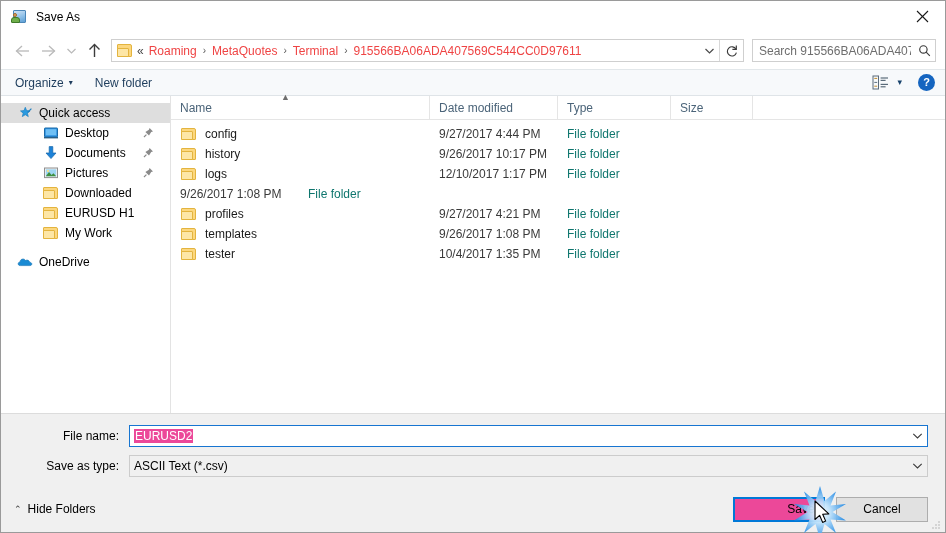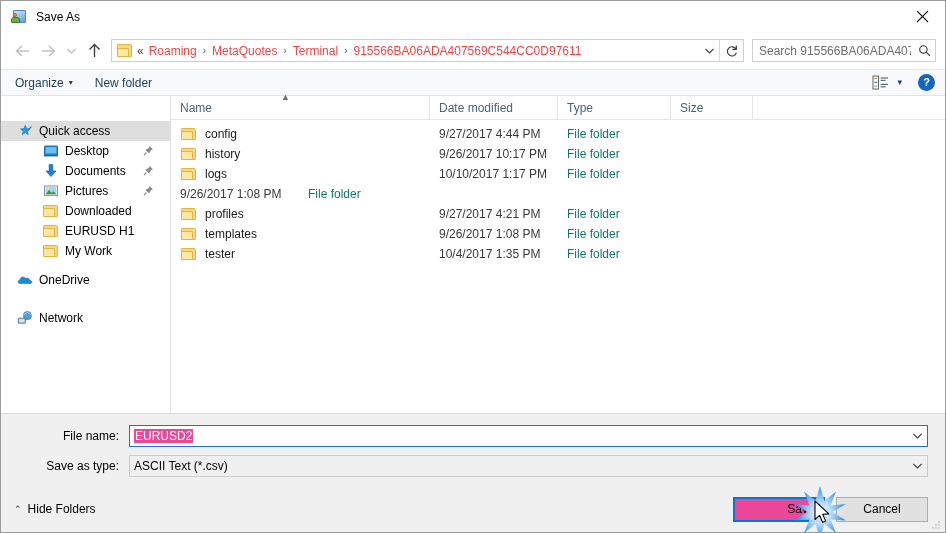--- a/index.html
+++ b/index.html
@@ -286,21 +286,21 @@
     align-items: center;
     padding-left: 16px;
     padding-right: 6px;
     box-sizing: border-box;
     font-size: 12px;
     color: #000;
     white-space: nowrap;
     position: relative;
   }
   .sb-row.indent { padding-left: 42px; }
-  .sb-row.selected { background: #dedede; margin-top: 18px; }
+  .sb-row.selected { background: #dedede; }
   .sb-ico {
     width: 16px; height: 16px;
     margin-right: 6px;
     flex: 0 0 auto;
     position: relative;
     display: inline-block;
   }
   .sb-label { overflow: hidden; text-overflow: clip; }
   .sb-pin {
     position: absolute;
@@ -736,31 +736,20 @@
           </svg>
         </span>
         <span class="sb-label">OneDrive</span>
       </div>
 
       <div class="sb-gap"></div>
 
 
       <div class="sb-gap"></div>
 
-      <div class="sb-row">
-        <span class="sb-ico">
-          <svg width="16" height="16" viewBox="0 0 16 16">
-            <circle cx="10.4" cy="5.6" r="4" fill="#4aa3e0" stroke="#2c6f9f" stroke-width="0.8"></circle>
-            <path d="M6.6 5.6 A3.9 3.9 0 0 1 14.2 5.6" fill="none" stroke="#cfe9f8" stroke-width="0.7"></path>
-            <rect x="1.2" y="8.2" width="7.4" height="5" rx="0.6" fill="#88a8bf" stroke="#5b778c" stroke-width="0.8"></rect>
-            <rect x="2.3" y="9.2" width="5.2" height="3.1" fill="#d7e7f2"></rect>
-          </svg>
-        </span>
-        <span class="sb-label">Network</span>
-      </div>
     </div>
 
     <div class="listpane">
       <div class="colhead">
         <div class="ch ch-name">
           <span>Name</span>
           <span class="sort-indicator">▲</span>
         </div>
         <div class="ch ch-date">
           <span>Date modified</span>
@@ -799,21 +788,21 @@
             <div class="c-size"></div>
           </div>
           <div class="frow">
             <div class="c-name">
               <span class="fico folder-ico">
                 <span class="fback"></span>
                 <span class="ffront"></span>
               </span>
               <span>logs</span>
             </div>
-            <div class="c-date">10/10/2017 1:17 PM</div>
+            <div class="c-date">12/10/2017 1:17 PM</div>
             <div class="c-type">File folder</div>
             <div class="c-size"></div>
           </div>
           <div class="frow">
             <div class="c-date">9/26/2017 1:08 PM</div>
             <div class="c-type">File folder</div>
             <div class="c-size"></div>
           </div>
           <div class="frow">
             <div class="c-name">

